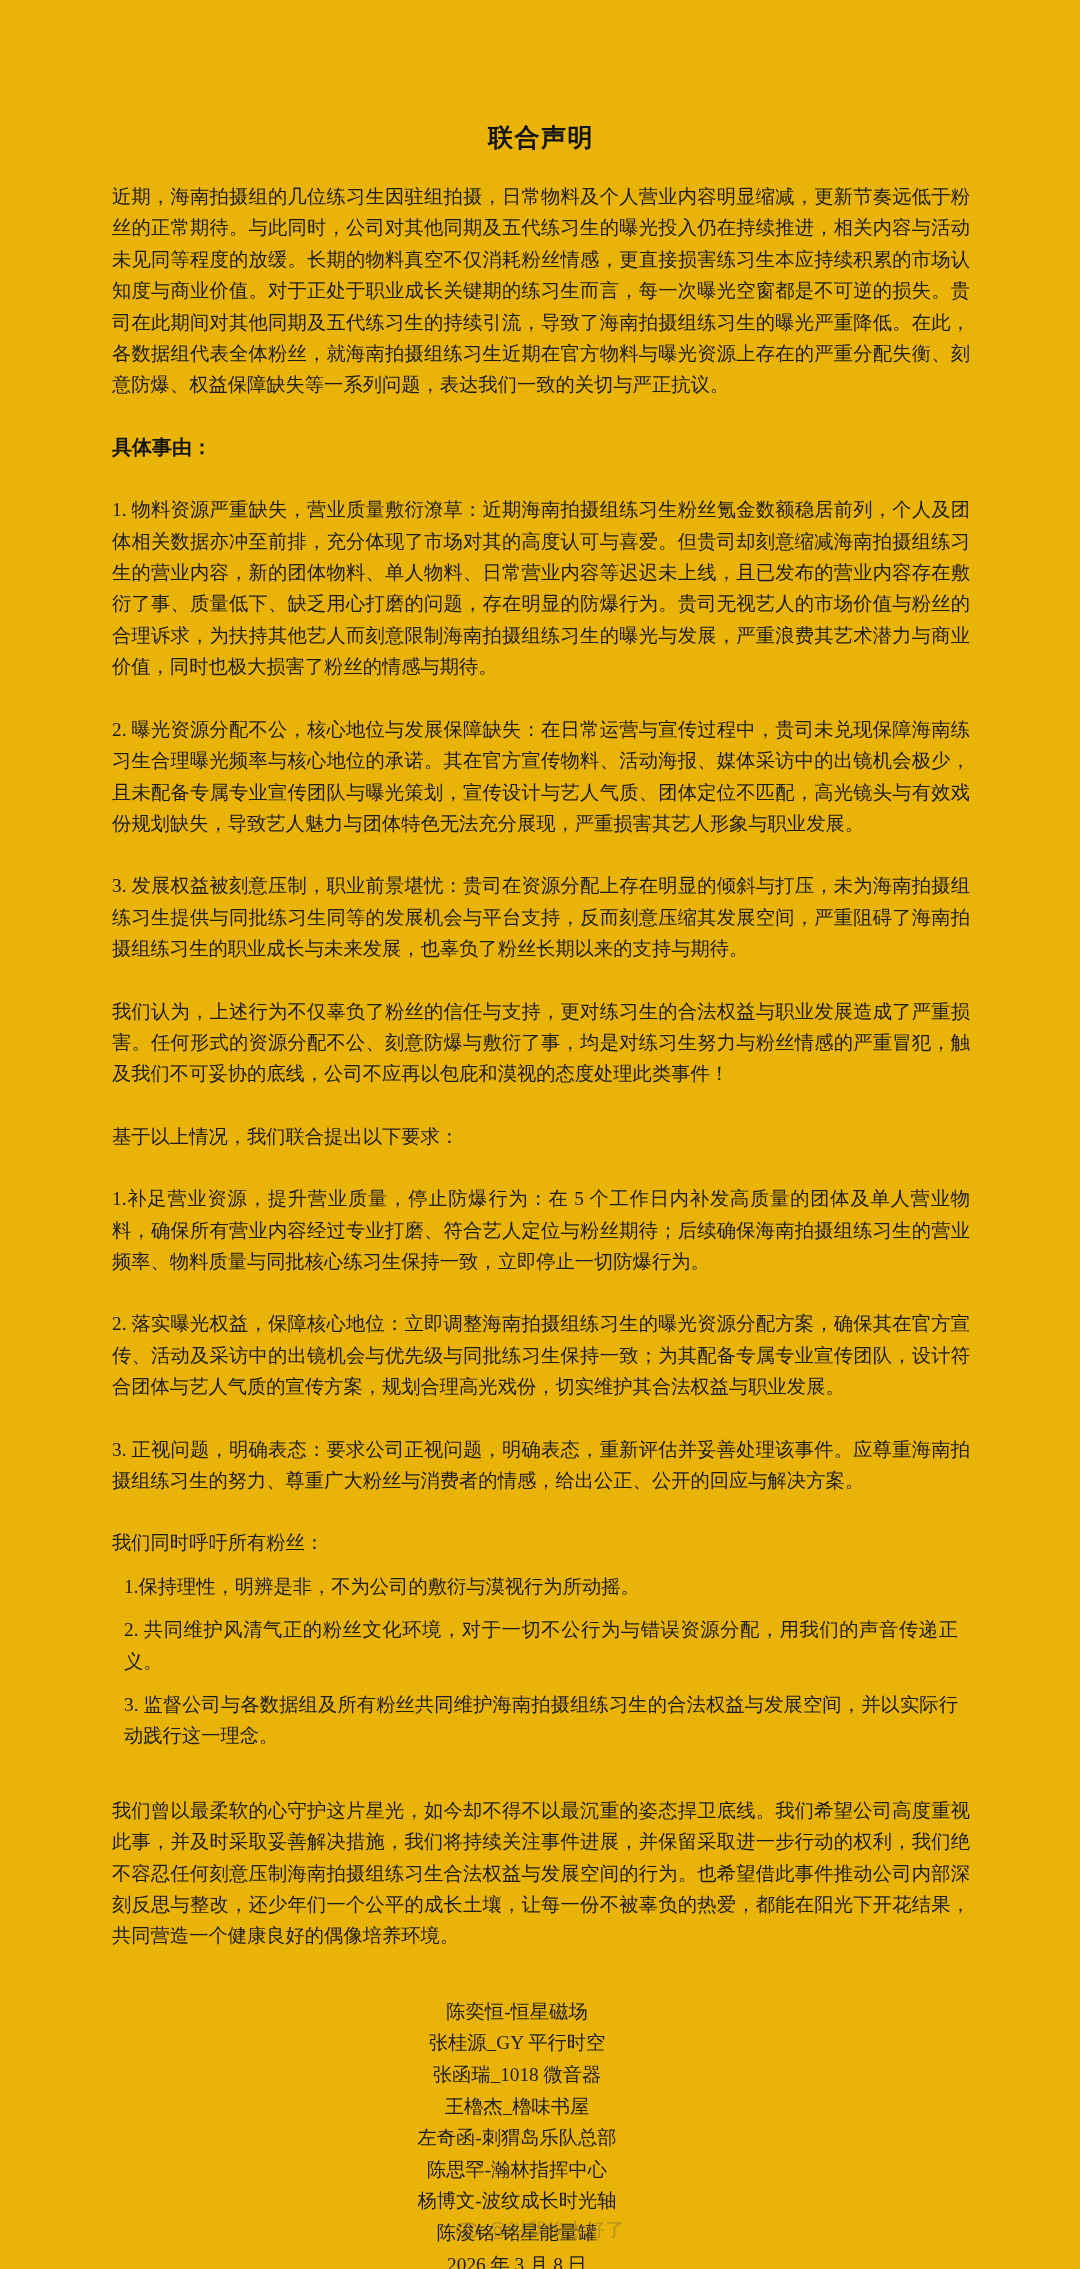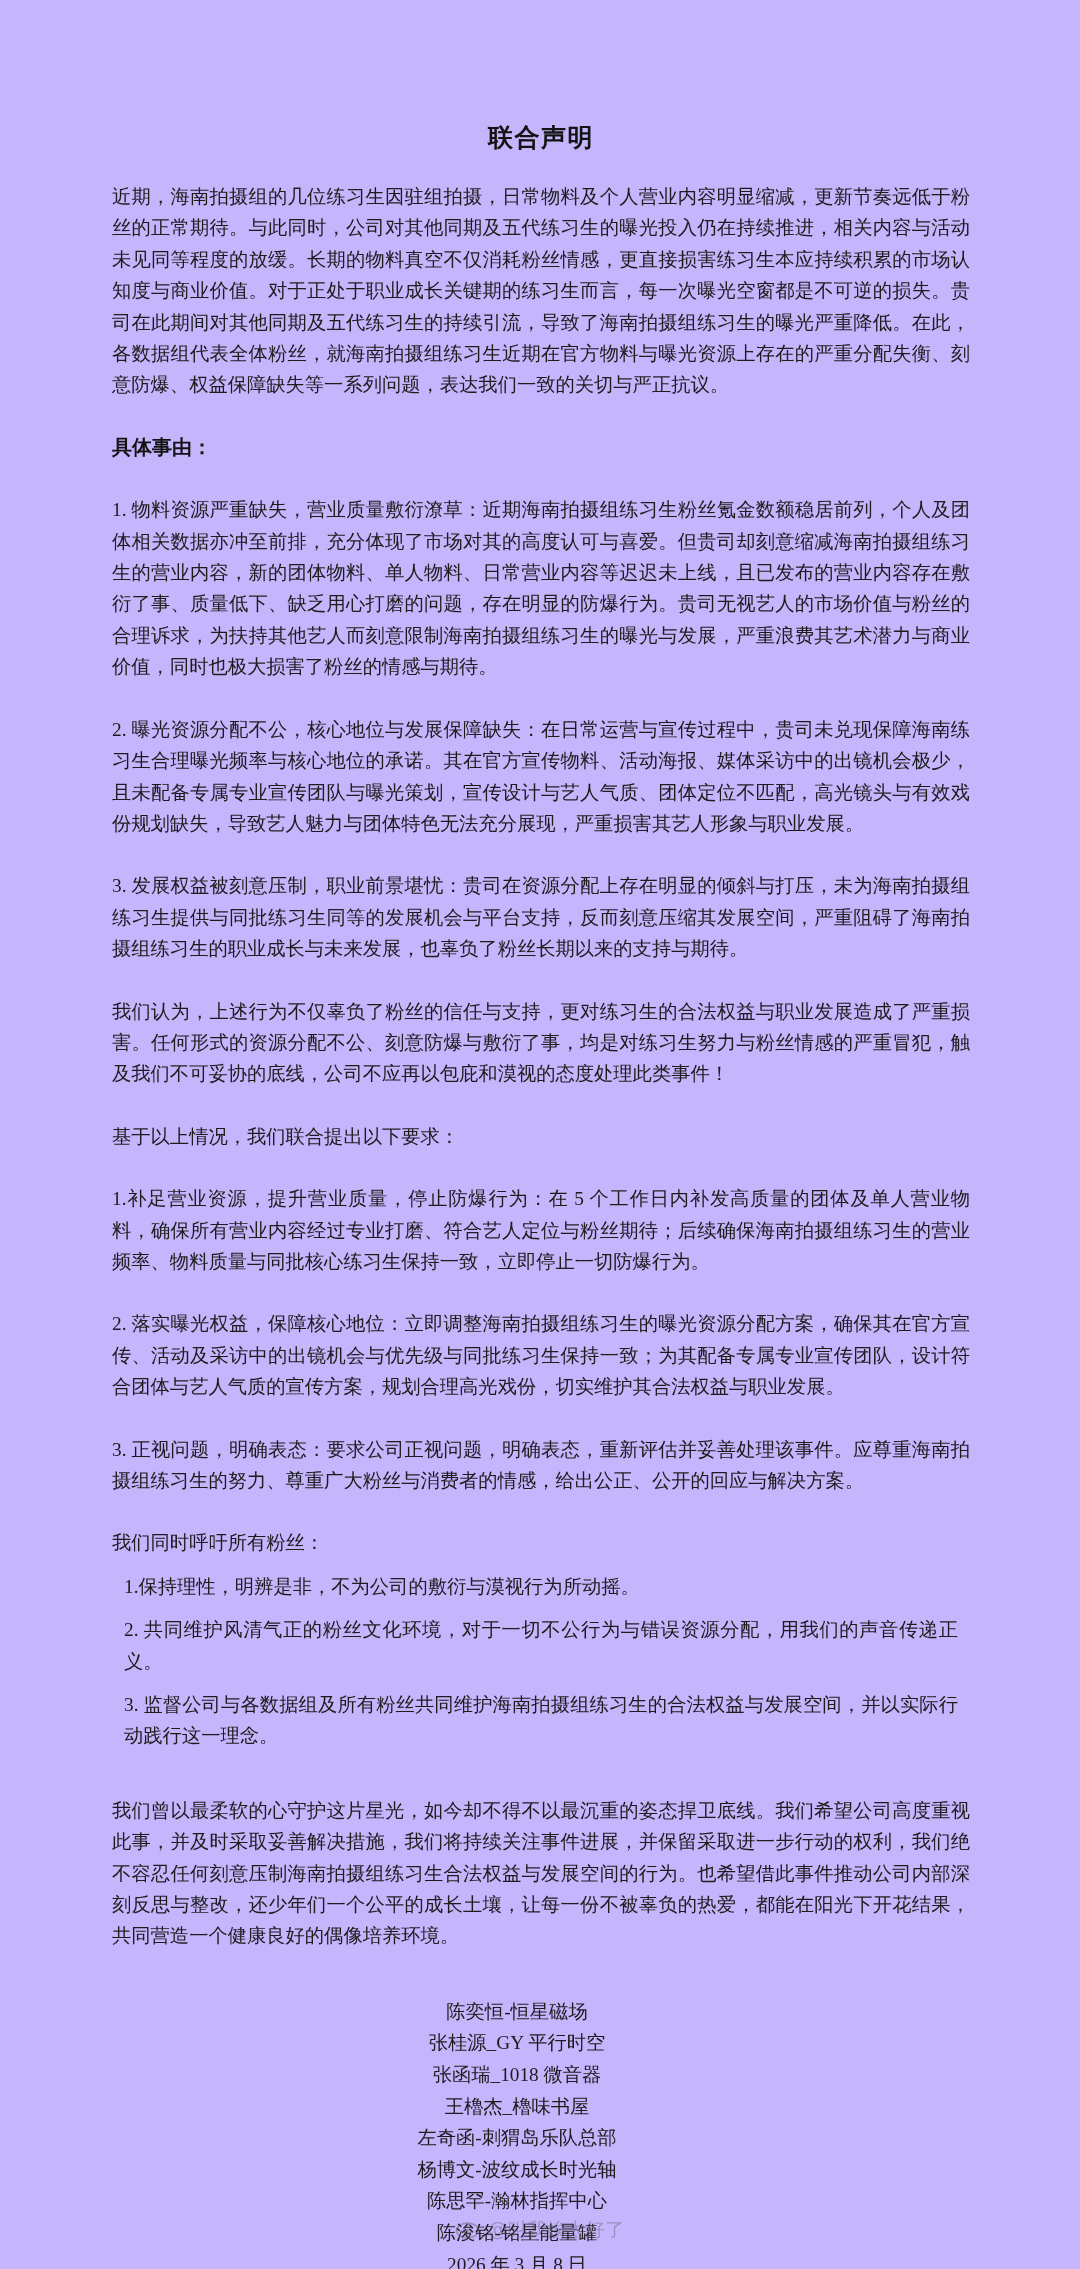--- a/index.html
+++ b/index.html
@@ -16,21 +16,21 @@
     position: relative;
     overflow: hidden;
   }
 
   .page {
     position: absolute;
     left: 0;
     top: 0;
     width: 1080px;
     height: 2269px;
-    background: #c4b5fd;
+    background: #eab308;
     padding: 8px;
   }
 
   .doc {
     position: absolute;
     left: 112px;
     top: 120px;
     width: 858px;
   }
 
@@ -170,22 +170,22 @@
     <div class="gap-lg"></div>
 
     <p class="para">我们曾以最柔软的心守护这片星光，如今却不得不以最沉重的姿态捍卫底线。我们希望公司高度重视此事，并及时采取妥善解决措施，我们将持续关注事件进展，并保留采取进一步行动的权利，我们绝不容忍任何刻意压制海南拍摄组练习生合法权益与发展空间的行为。也希望借此事件推动公司内部深刻反思与整改，还少年们一个公平的成长土壤，让每一份不被辜负的热爱，都能在阳光下开花结果，共同营造一个健康良好的偶像培养环境。</p>
 
     <div class="signature">
       <span class="sig-line">陈奕恒-恒星磁场</span>
       <span class="sig-line">张桂源_GY 平行时空</span>
       <span class="sig-line">张函瑞_1018 微音器</span>
       <span class="sig-line">王櫓杰_櫓味书屋</span>
       <span class="sig-line">左奇函-刺猬岛乐队总部</span>
+      <span class="sig-line">陈思罕-瀚林指挥中心</span>
       <span class="sig-line">杨博文-波纹成长时光轴</span>
-      <span class="sig-line">陈思罕-瀚林指挥中心</span>
       <span class="sig-line">陈浚铭-铭星能量罐</span>
       <span class="sig-line">2026 年 3 月 8 日</span>
     </div>
 
   </div>
 
   <div class="watermark">
     <span class="wm-eye">
       <svg width="25" height="25" viewBox="0 0 24 24" aria-hidden="true">
         <ellipse cx="12" cy="12" rx="10.5" ry="7" fill="none" stroke="#4a4a4a" stroke-width="1.7"></ellipse>

